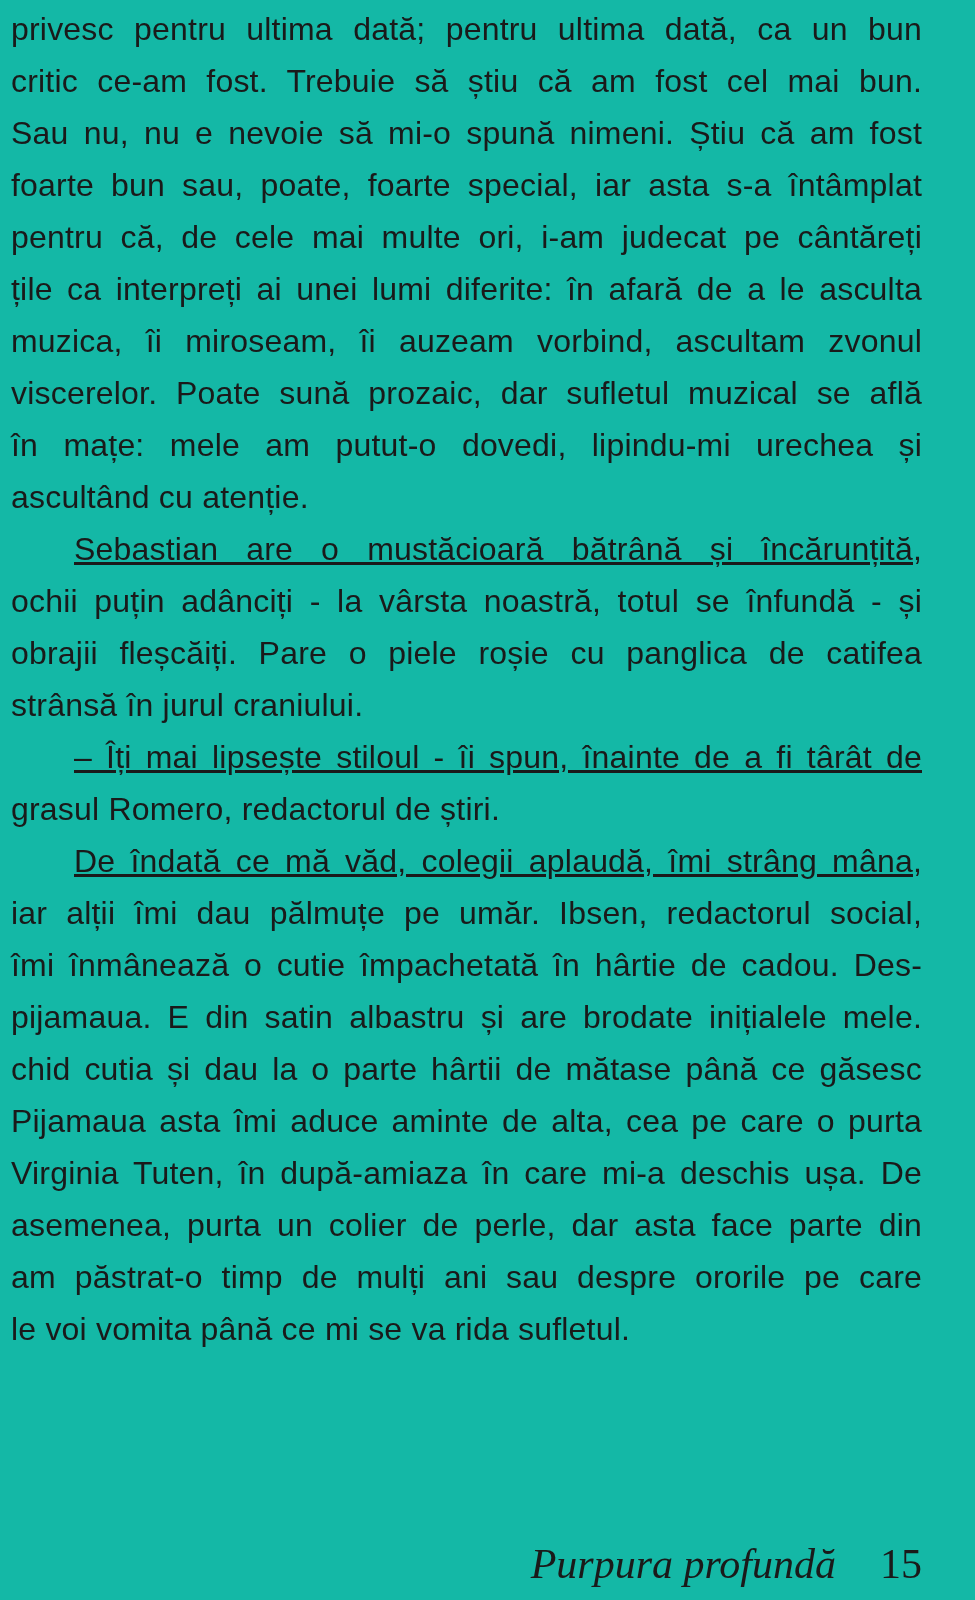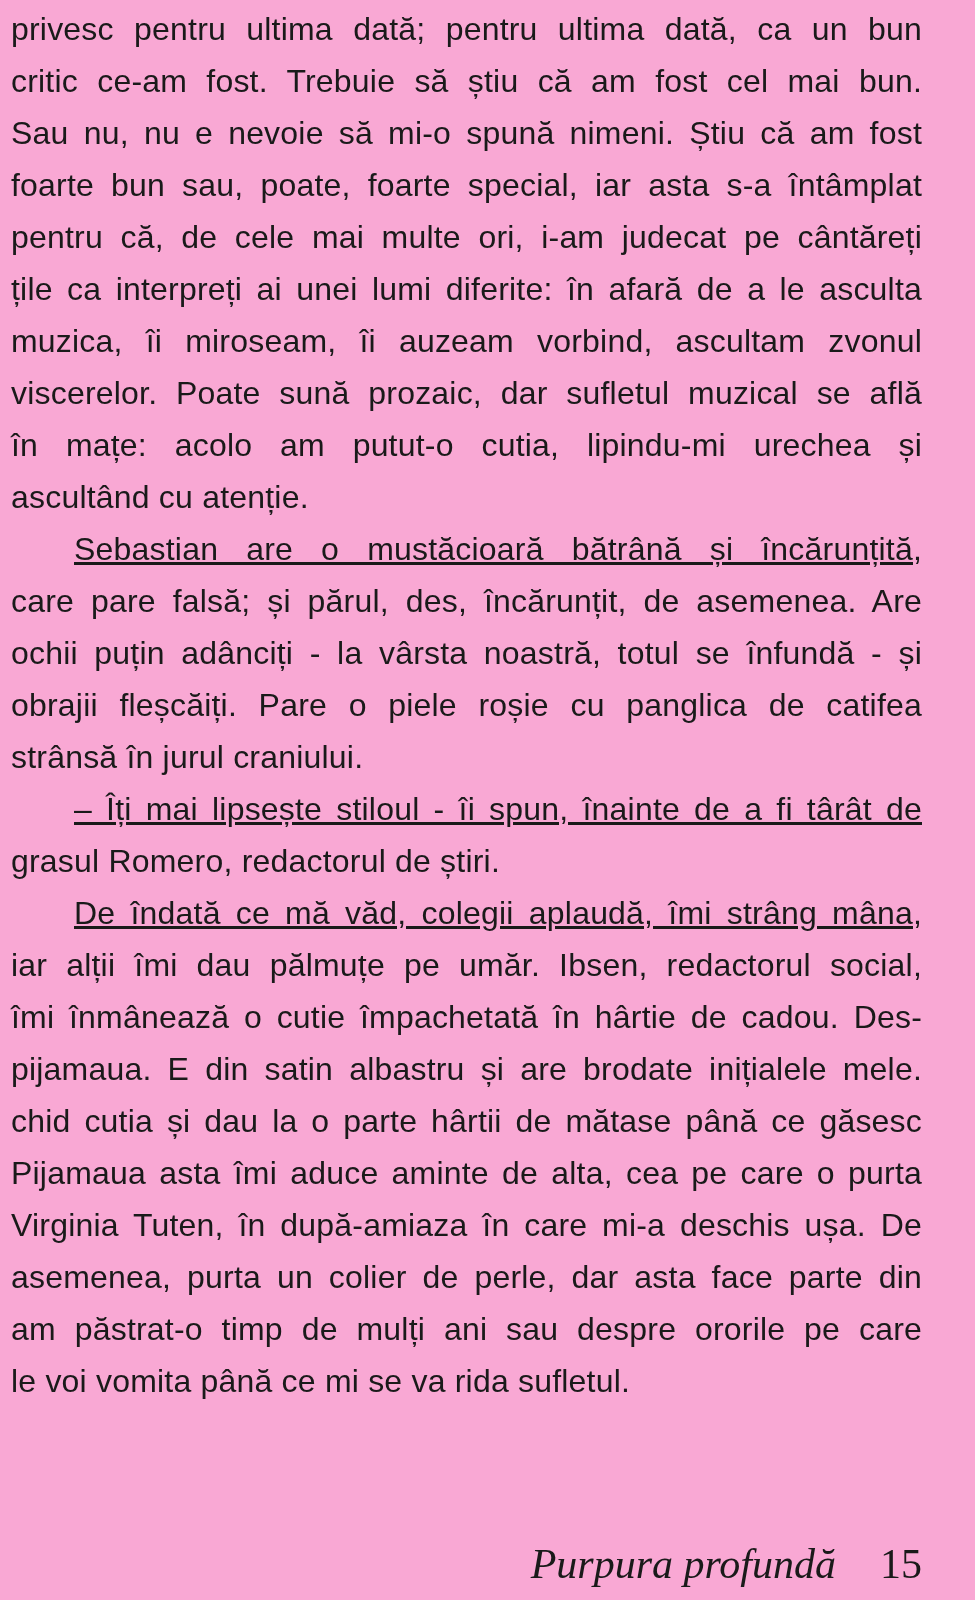--- a/index.html
+++ b/index.html
@@ -4,21 +4,21 @@
 <style>
   html, body {
     margin: 0;
     padding: 0;
     background: #ffffff;
   }
   .page {
     position: relative;
     width: 975px;
     height: 1600px;
-    background: #f9a8d4;
+    background: #14b8a6;
     overflow: hidden;
     font-family: "Liberation Sans", "DejaVu Sans", sans-serif;
   }
   .text-block {
     position: absolute;
     top: 3px;
     left: 11px;
     right: 53px;
     color: #1a1a1a;
   }
@@ -61,24 +61,23 @@
 <div class="page">
   <div class="text-block">
       <div class="line">privesc pentru ultima dată; pentru ultima dată, ca un bun</div>
       <div class="line">critic ce-am fost. Trebuie să știu că am fost cel mai bun.</div>
       <div class="line">Sau nu, nu e nevoie să mi-o spună nimeni. Știu că am fost</div>
       <div class="line">foarte bun sau, poate, foarte special, iar asta s-a întâmplat</div>
       <div class="line">pentru că, de cele mai multe ori, i-am judecat pe cântăreți</div>
       <div class="line">țile ca interpreți ai unei lumi diferite: în afară de a le asculta</div>
       <div class="line">muzica, îi miroseam, îi auzeam vorbind, ascultam zvonul</div>
       <div class="line">viscerelor. Poate sună prozaic, dar sufletul muzical se află</div>
-      <div class="line">în mațe: acolo am putut-o cutia, lipindu-mi urechea și</div>
+      <div class="line">în mațe: mele am putut-o dovedi, lipindu-mi urechea și</div>
       <div class="line par-end">ascultând cu atenție.</div>
       <div class="line indent">Sebastian are o mustăcioară bătrână și încărunțită,</div>
-      <div class="line">care pare falsă; și părul, des, încărunțit, de asemenea. Are</div>
       <div class="line">ochii puțin adânciți - la vârsta noastră, totul se înfundă - și</div>
       <div class="line">obrajii fleșcăiți. Pare o piele roșie cu panglica de catifea</div>
       <div class="line par-end">strânsă în jurul craniului.</div>
       <div class="line indent">– Îți mai lipsește stiloul - îi spun, înainte de a fi târât de</div>
       <div class="line par-end">grasul Romero, redactorul de știri.</div>
       <div class="line indent">De îndată ce mă văd, colegii aplaudă, îmi strâng mâna,</div>
       <div class="line">iar alții îmi dau pălmuțe pe umăr. Ibsen, redactorul social,</div>
       <div class="line">îmi înmânează o cutie împachetată în hârtie de cadou. Des-</div>
       <div class="line">pijamaua. E din satin albastru și are brodate inițialele mele.</div>
       <div class="line">chid cutia și dau la o parte hârtii de mătase până ce găsesc</div>

